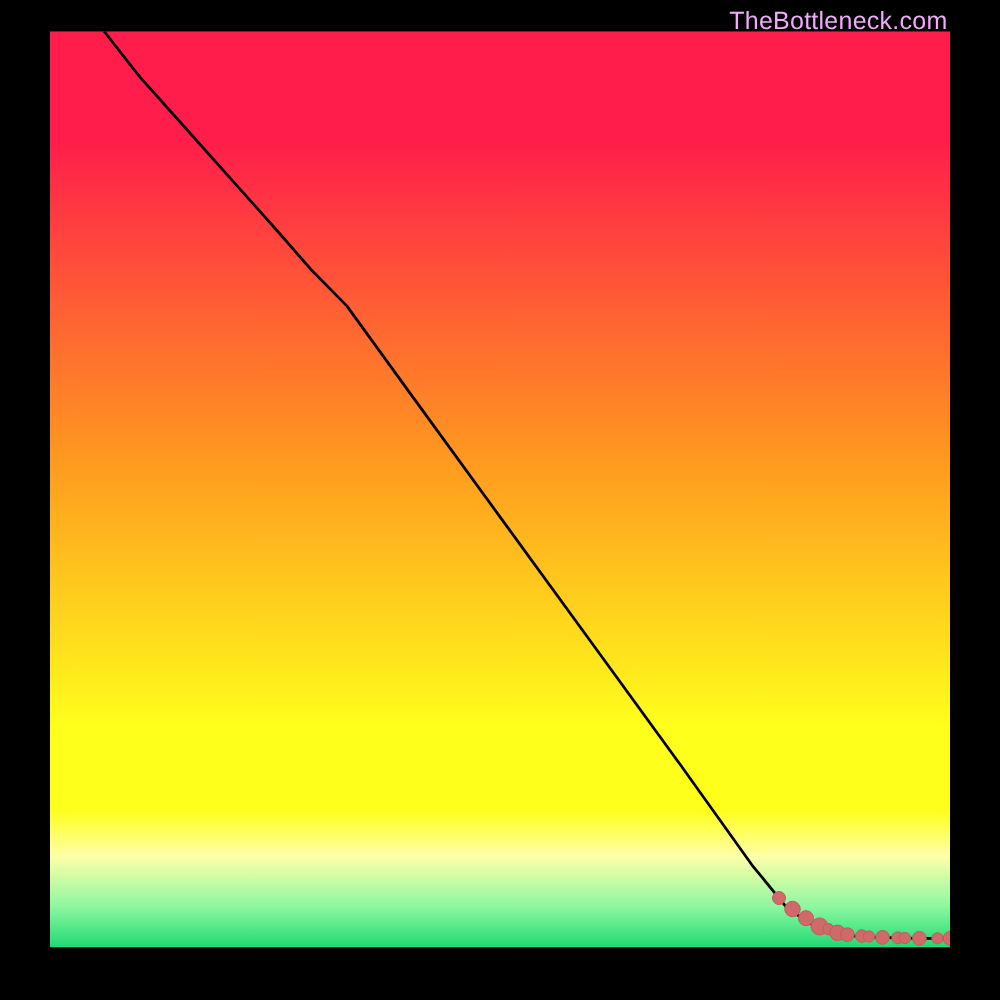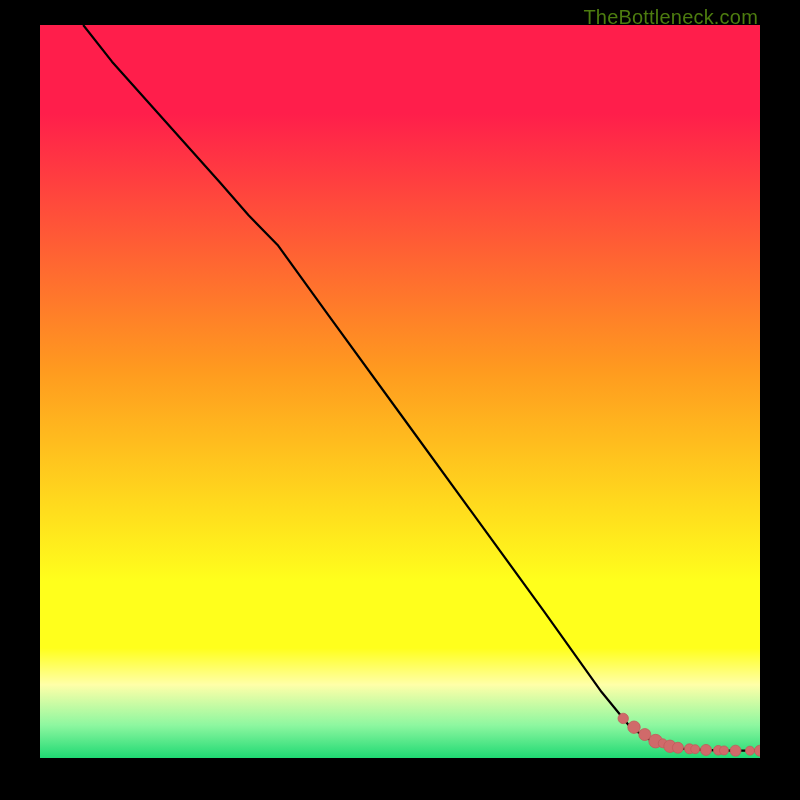--- a/index.html
+++ b/index.html
@@ -23,21 +23,21 @@
     position: absolute;
     left: 0;
     top: 0;
     width: 720px;
     height: 733px;
   }
   .credit {
     position: absolute;
     top: 6px;
     right: 42px;
-    color: #4d7c0f;
+    color: #f0abfc;
     font-size: 20px;
     font-weight: 500;
     letter-spacing: 0.2px;
   }
   svg.overlay {
     position: absolute;
     left: 0;
     top: 0;
     width: 720px;
     height: 733px;

